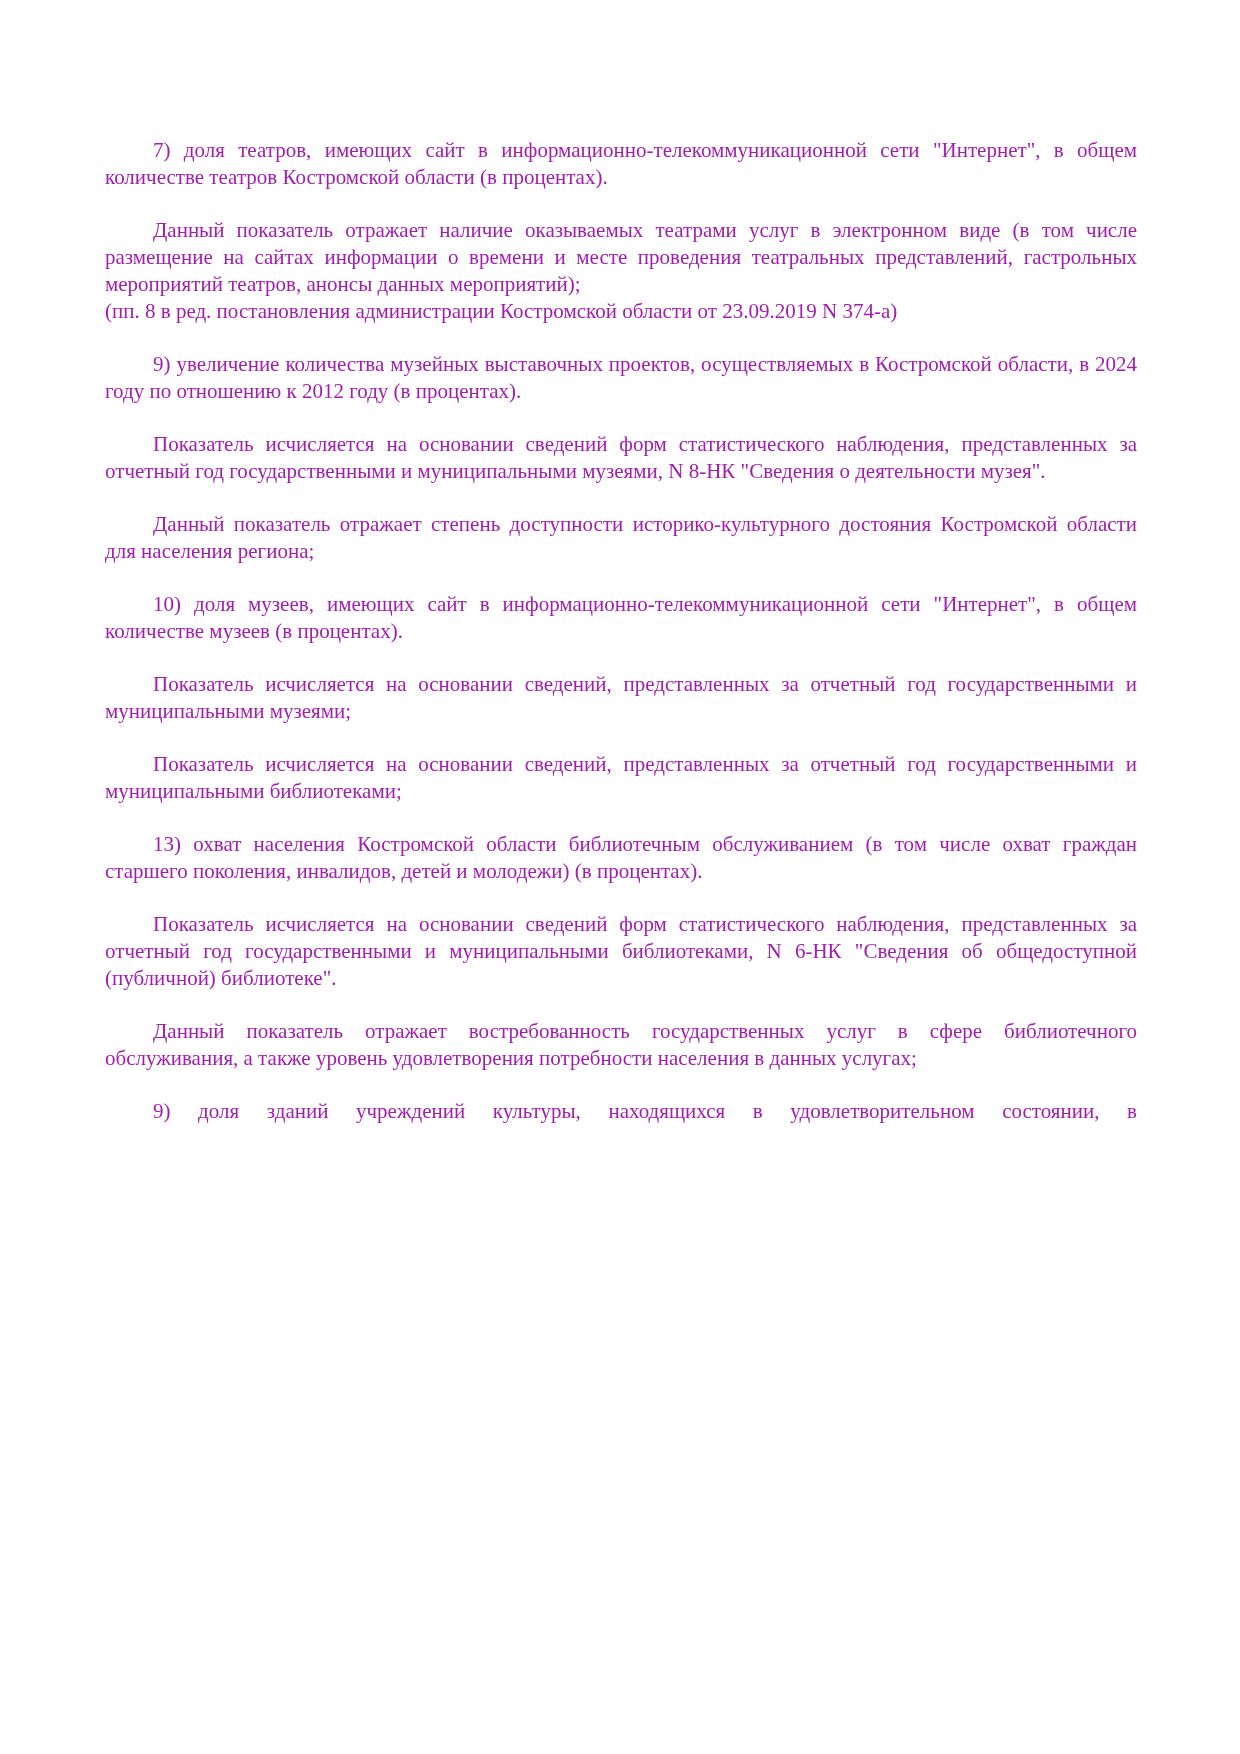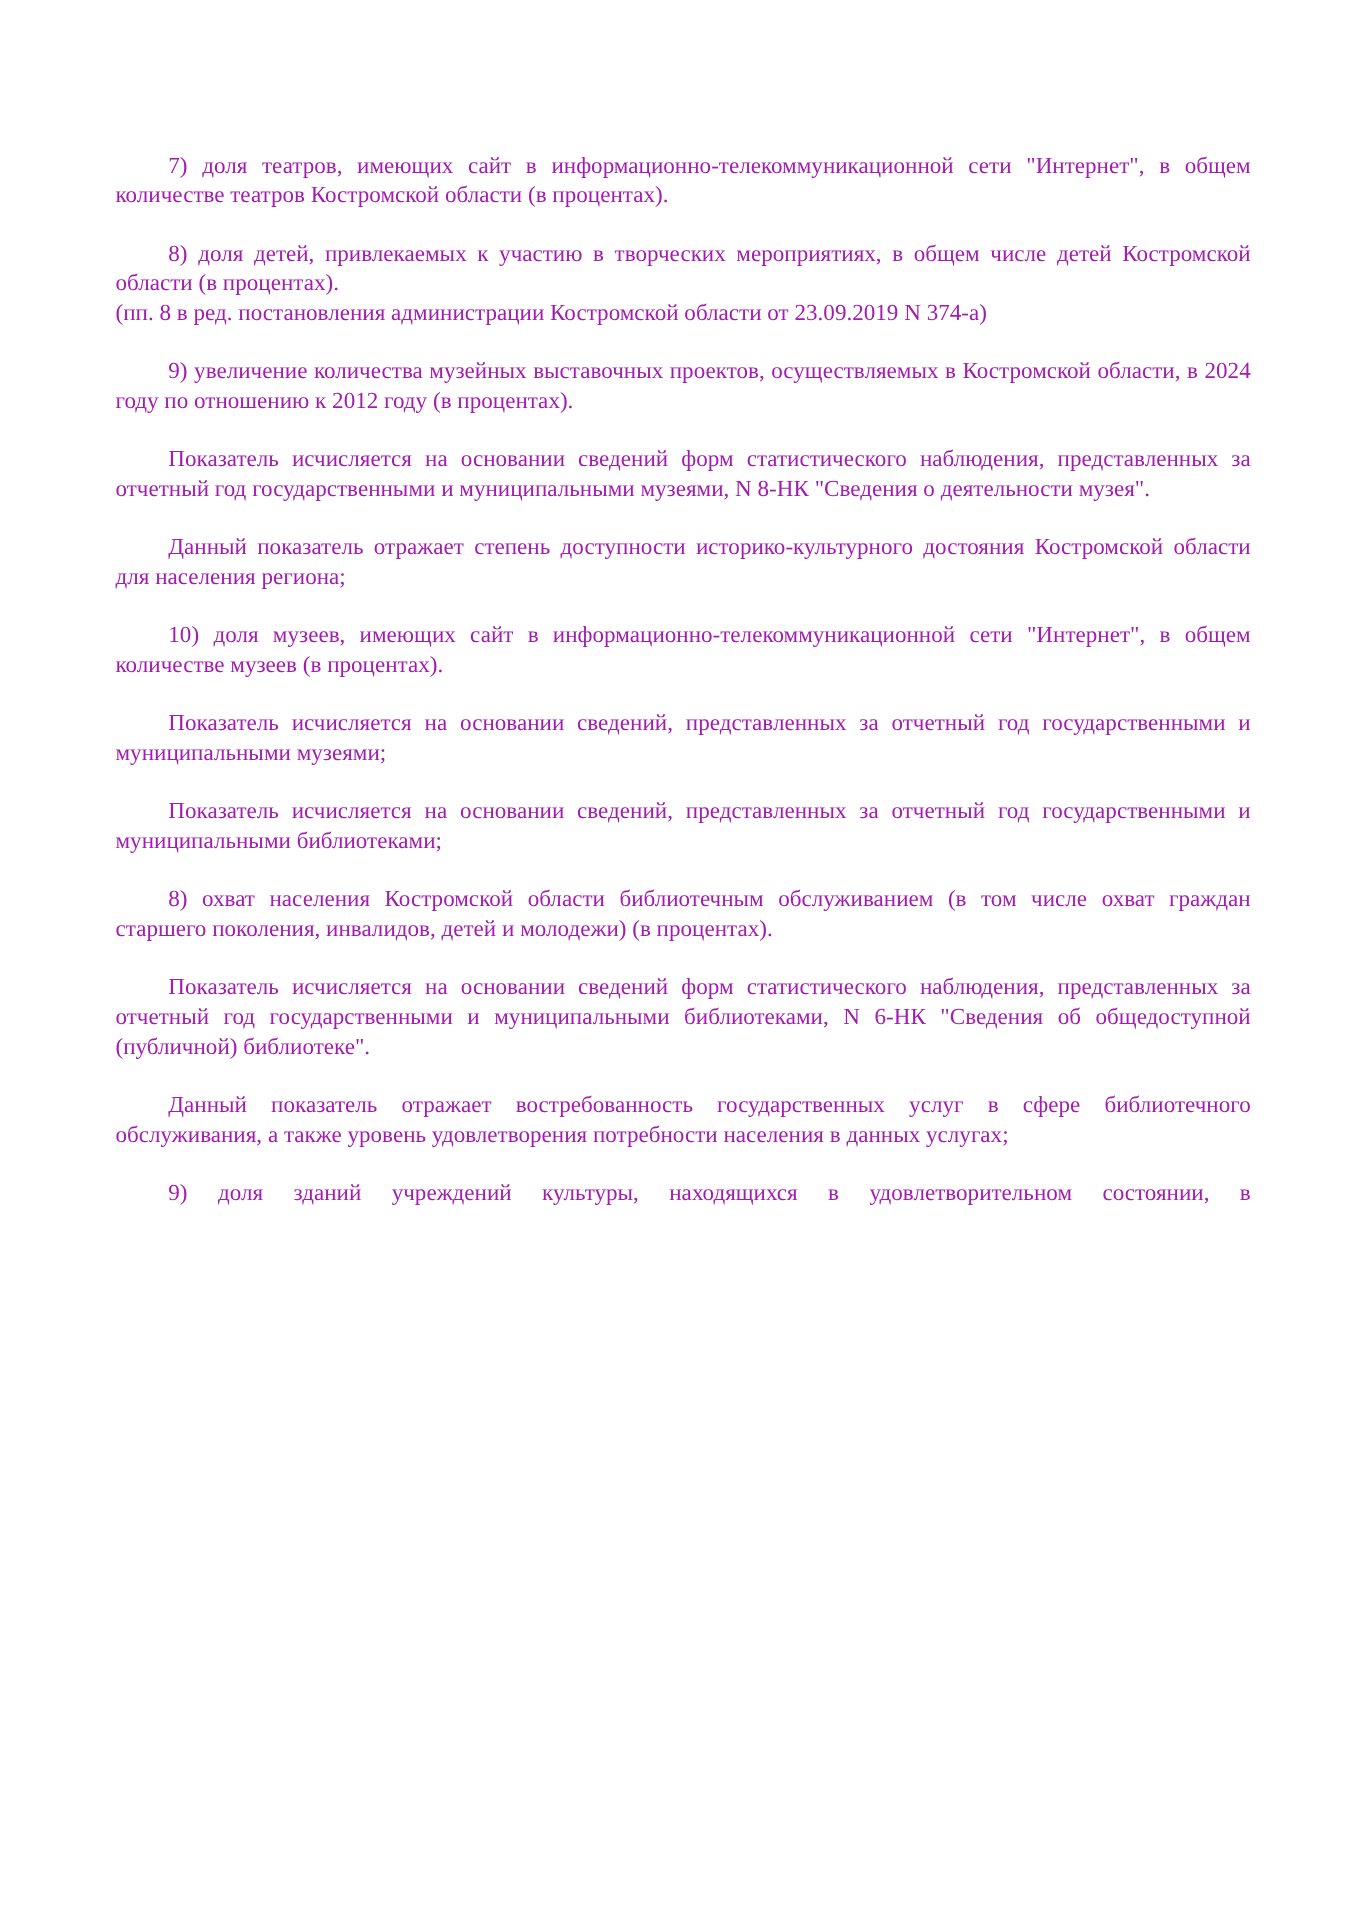--- a/index.html
+++ b/index.html
@@ -38,25 +38,25 @@
     text-align: justify;
     text-align-last: justify;
     margin-bottom: 0;
   }
 </style>
 </head>
 <body>
 
 <div class="page">
   <p class="para">7) доля театров, имеющих сайт в информационно-телекоммуникационной сети "Интернет", в общем количестве театров Костромской области (в процентах).</p>
-  <p class="para">8) доля детей, привлекаемых к участию в творческих мероприятиях, в общем числе детей Костромской области (в процентах).</p>
+  <p class="para">Данный показатель отражает наличие оказываемых театрами услуг в электронном виде (в том числе размещение на сайтах информации о времени и месте проведения театральных представлений, гастрольных мероприятий театров, анонсы данных мероприятий);</p>
   <p class="para note">(пп. 8 в ред. постановления администрации Костромской области от 23.09.2019 N 374-а)</p>
   <p class="para">9) увеличение количества музейных выставочных проектов, осуществляемых в Костромской области, в 2024 году по отношению к 2012 году (в процентах).</p>
   <p class="para">Показатель исчисляется на основании сведений форм статистического наблюдения, представленных за отчетный год государственными и муниципальными музеями, N 8-НК "Сведения о деятельности музея".</p>
   <p class="para">Данный показатель отражает степень доступности историко-культурного достояния Костромской области для населения региона;</p>
   <p class="para">10) доля музеев, имеющих сайт в информационно-телекоммуникационной сети "Интернет", в общем количестве музеев (в процентах).</p>
   <p class="para">Показатель исчисляется на основании сведений, представленных за отчетный год государственными и муниципальными музеями;</p>
   <p class="para">Показатель исчисляется на основании сведений, представленных за отчетный год государственными и муниципальными библиотеками;</p>
-  <p class="para">8) охват населения Костромской области библиотечным обслуживанием (в том числе охват граждан старшего поколения, инвалидов, детей и молодежи) (в процентах).</p>
+  <p class="para">13) охват населения Костромской области библиотечным обслуживанием (в том числе охват граждан старшего поколения, инвалидов, детей и молодежи) (в процентах).</p>
   <p class="para">Показатель исчисляется на основании сведений форм статистического наблюдения, представленных за отчетный год государственными и муниципальными библиотеками, N 6-НК "Сведения об общедоступной (публичной) библиотеке".</p>
   <p class="para">Данный показатель отражает востребованность государственных услуг в сфере библиотечного обслуживания, а также уровень удовлетворения потребности населения в данных услугах;</p>
   <p class="para continued">9) доля зданий учреждений культуры, находящихся в удовлетворительном состоянии, в</p>
 </div>
 
 </body></html>

